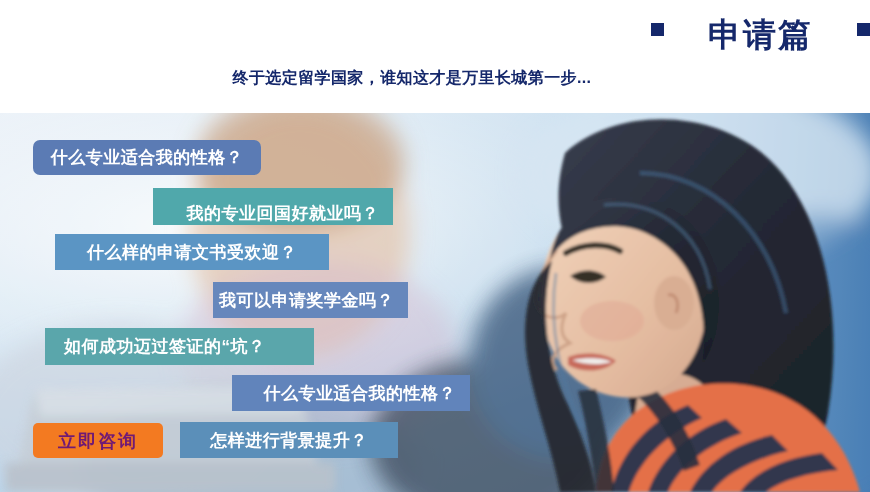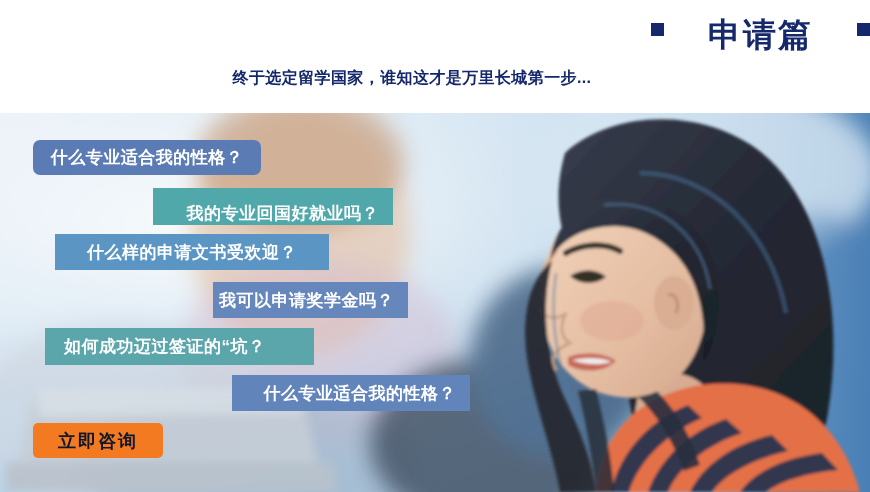--- a/index.html
+++ b/index.html
@@ -108,21 +108,21 @@
   
   .cta {
     position: absolute;
     left: 33px;
     top: 423px;
     width: 130px;
     height: 35px;
     background: #f37a21;
     border-radius: 5px;
     border: none;
-    color: #0f172a;
+    color: #701a75;
     font-family: "Liberation Sans", "DejaVu Sans", sans-serif;
     font-size: 18px;
     font-weight: bold;
     letter-spacing: 2px;
     cursor: pointer;
     z-index: 4;
     display: flex;
     align-items: center;
     justify-content: center;
     padding: 0;
@@ -270,16 +270,19 @@
   </div>
   <div class="chip c4">
     <span class="chip-label">我可以申请奖学金吗？</span>
   </div>
   <div class="chip c5">
     <span class="chip-label">如何成功迈过签证的“坑？</span>
   </div>
   <div class="chip c6">
     <span class="chip-label">什么专业适合我的性格？</span>
   </div>
+  <div class="chip c7">
+    <span class="chip-label">怎样进行背景提升？</span>
+  </div>
 
   <button class="cta">立即咨询</button>
 
 </div>
 
 </body></html>

